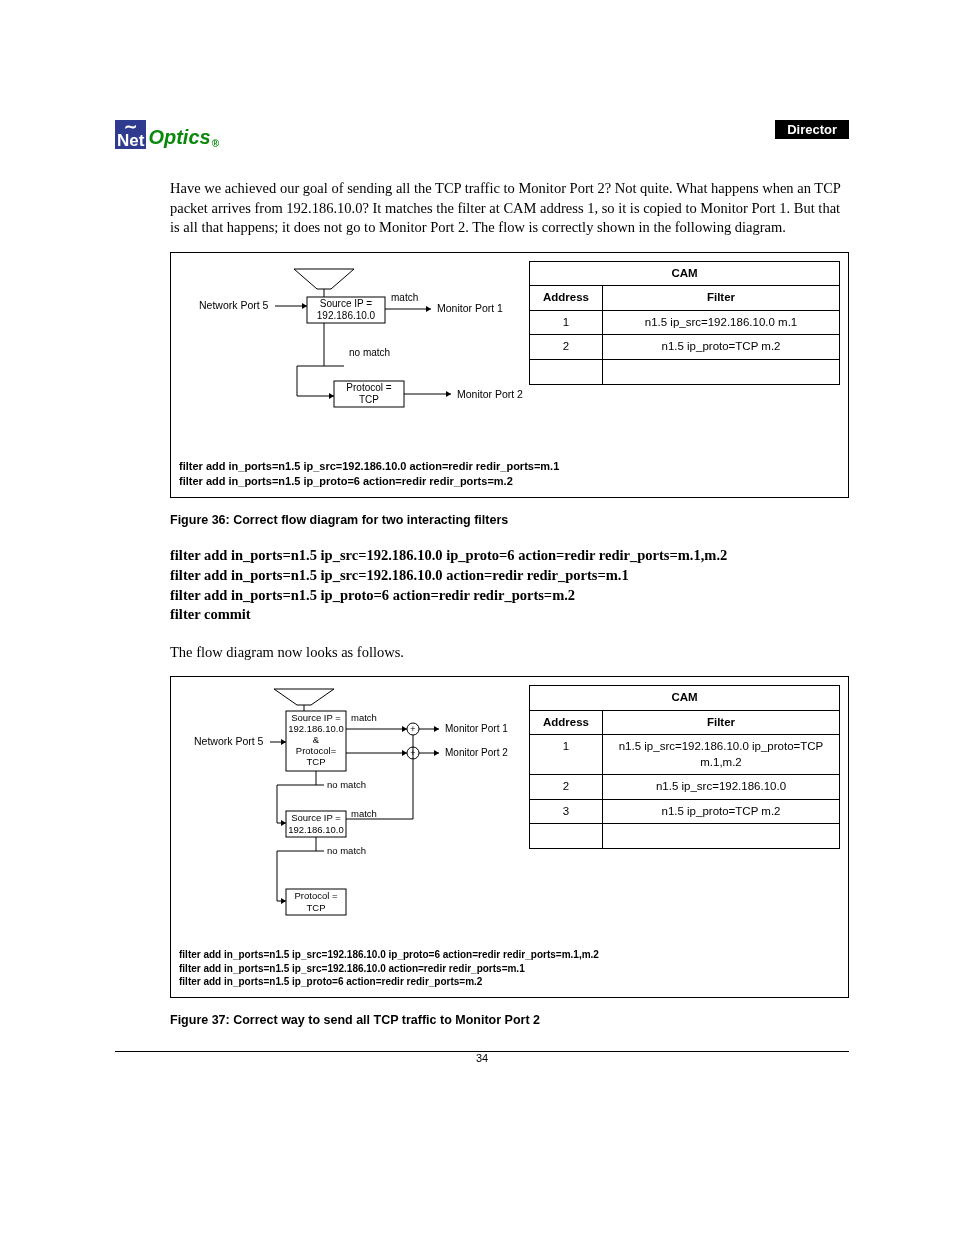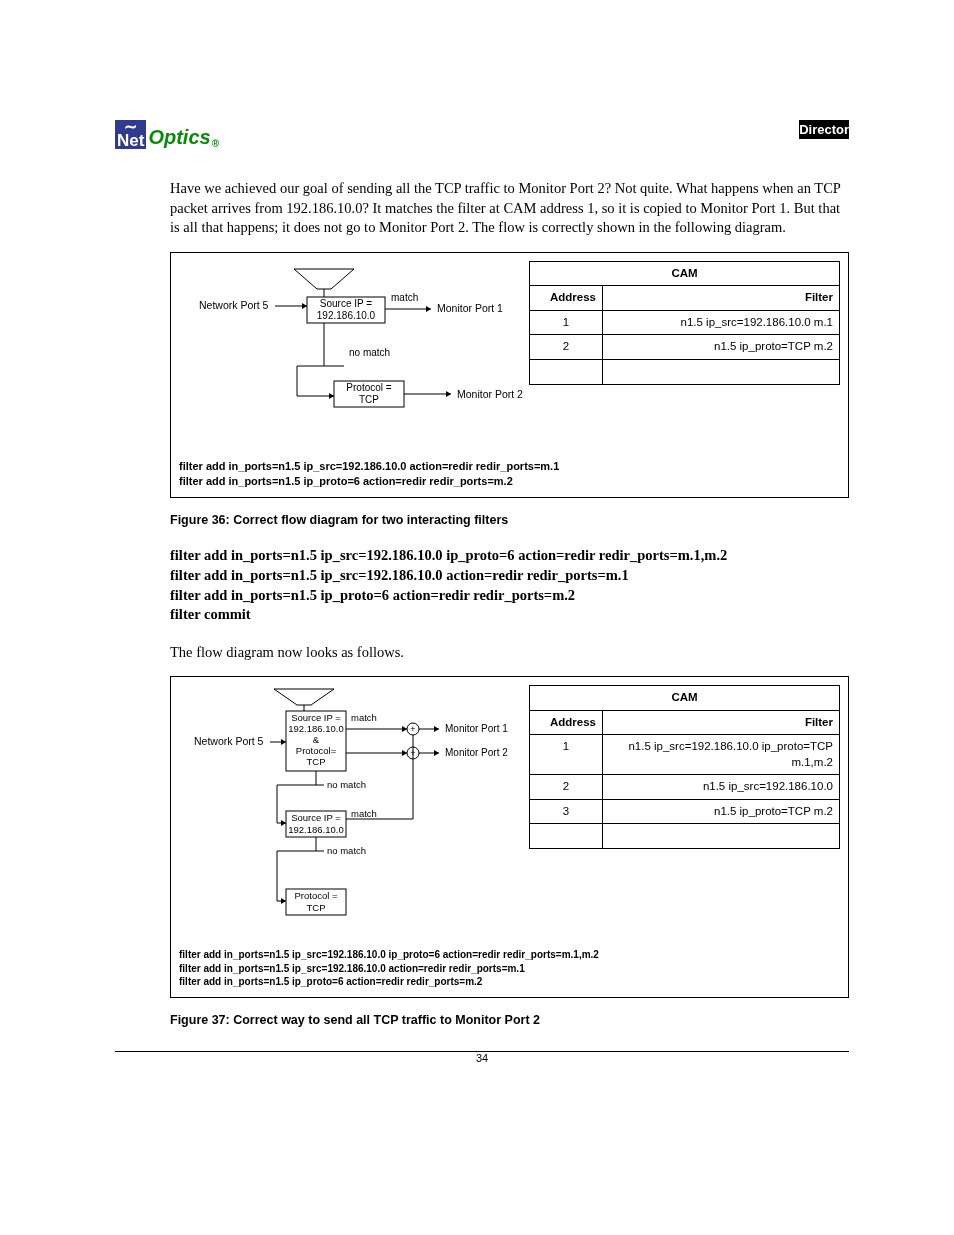--- a/index.html
+++ b/index.html
@@ -53,21 +53,21 @@
     font-size: 10px;
     vertical-align: super;
     margin-left: 1px;
   }
   .doc-tag {
     background: #000;
     color: #fff;
     font-family: Arial, sans-serif;
     font-weight: bold;
     font-size: 13px;
-    padding: 2px 0;
+    padding: 2px 12px;
   }
   .content {
     margin-left: 55px;
     font-size: 14.5px;
     line-height: 1.35;
   }
   .para {
     margin-bottom: 14px;
   }
   .figure-frame {
@@ -92,21 +92,21 @@
   }
   .cam-table {
     border-collapse: collapse;
     width: 100%;
     font-family: Arial, sans-serif;
     font-size: 11.5px;
   }
   .cam-table th, .cam-table td {
     border: 1px solid #000;
     padding: 4px 6px;
-    text-align: right;
+    text-align: center;
     vertical-align: top;
   }
   .cam-table th.title {
     text-align: center;
     font-weight: bold;
   }
   .cam-table td.addr {
     text-align: center;
     width: 60px;
   }

